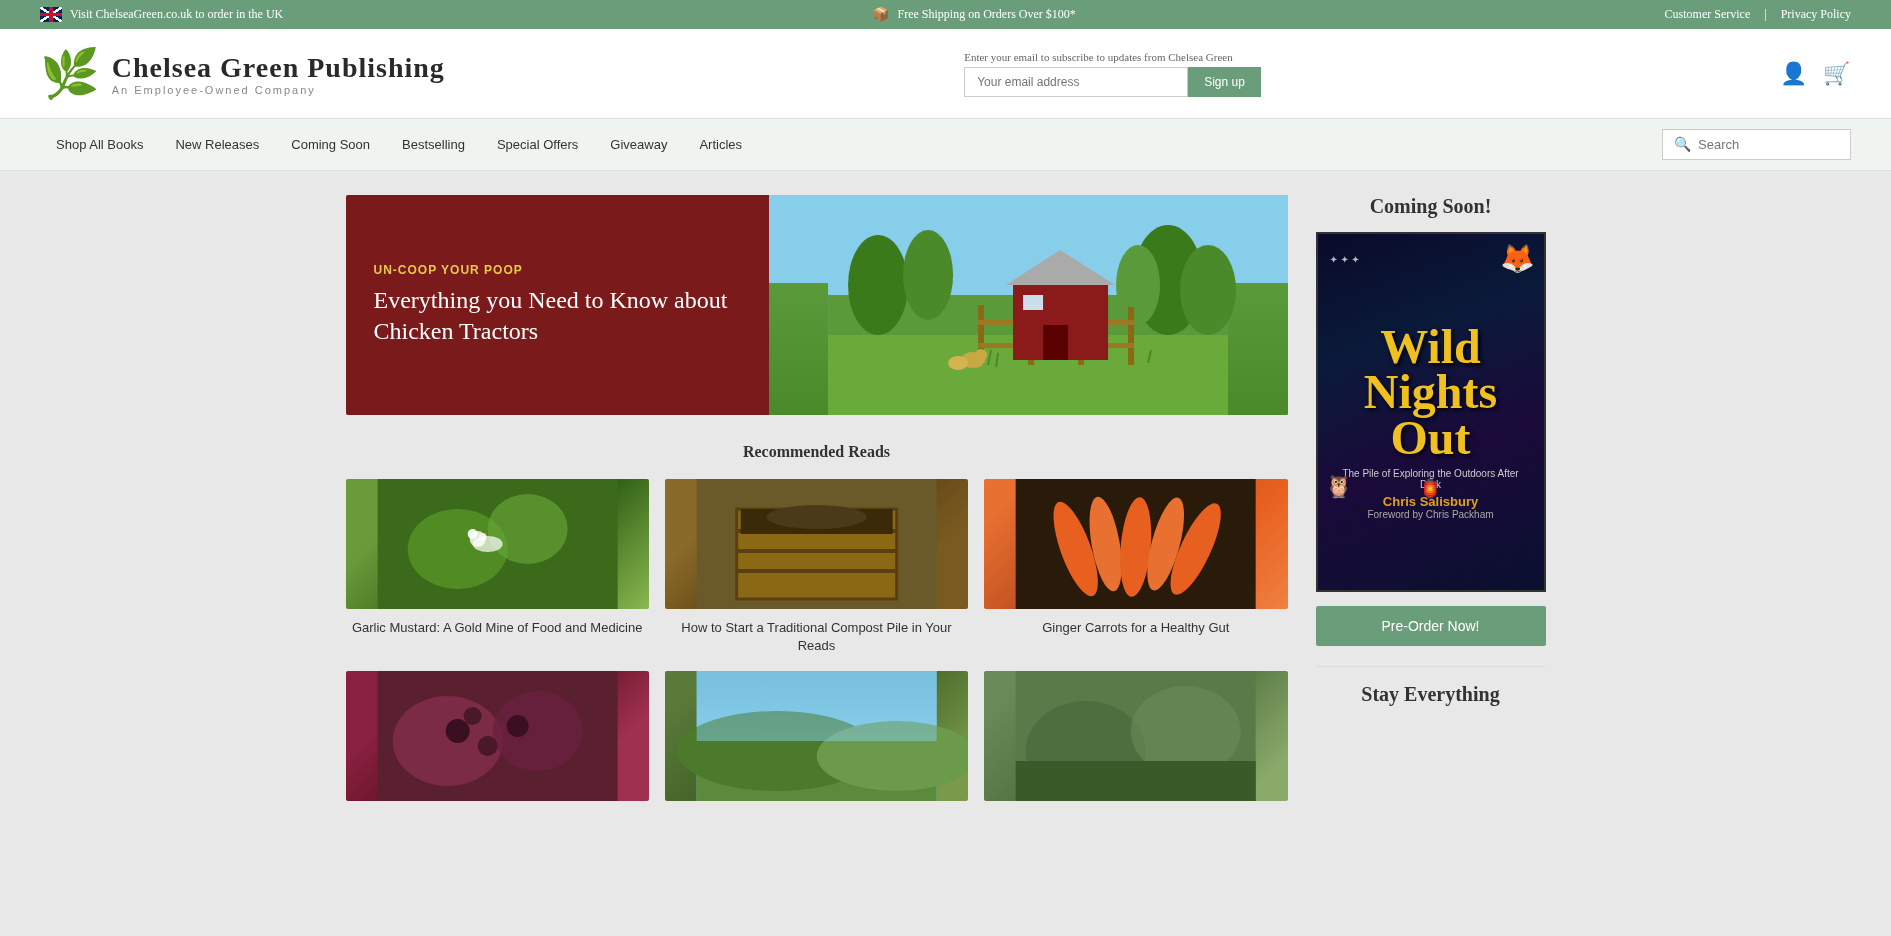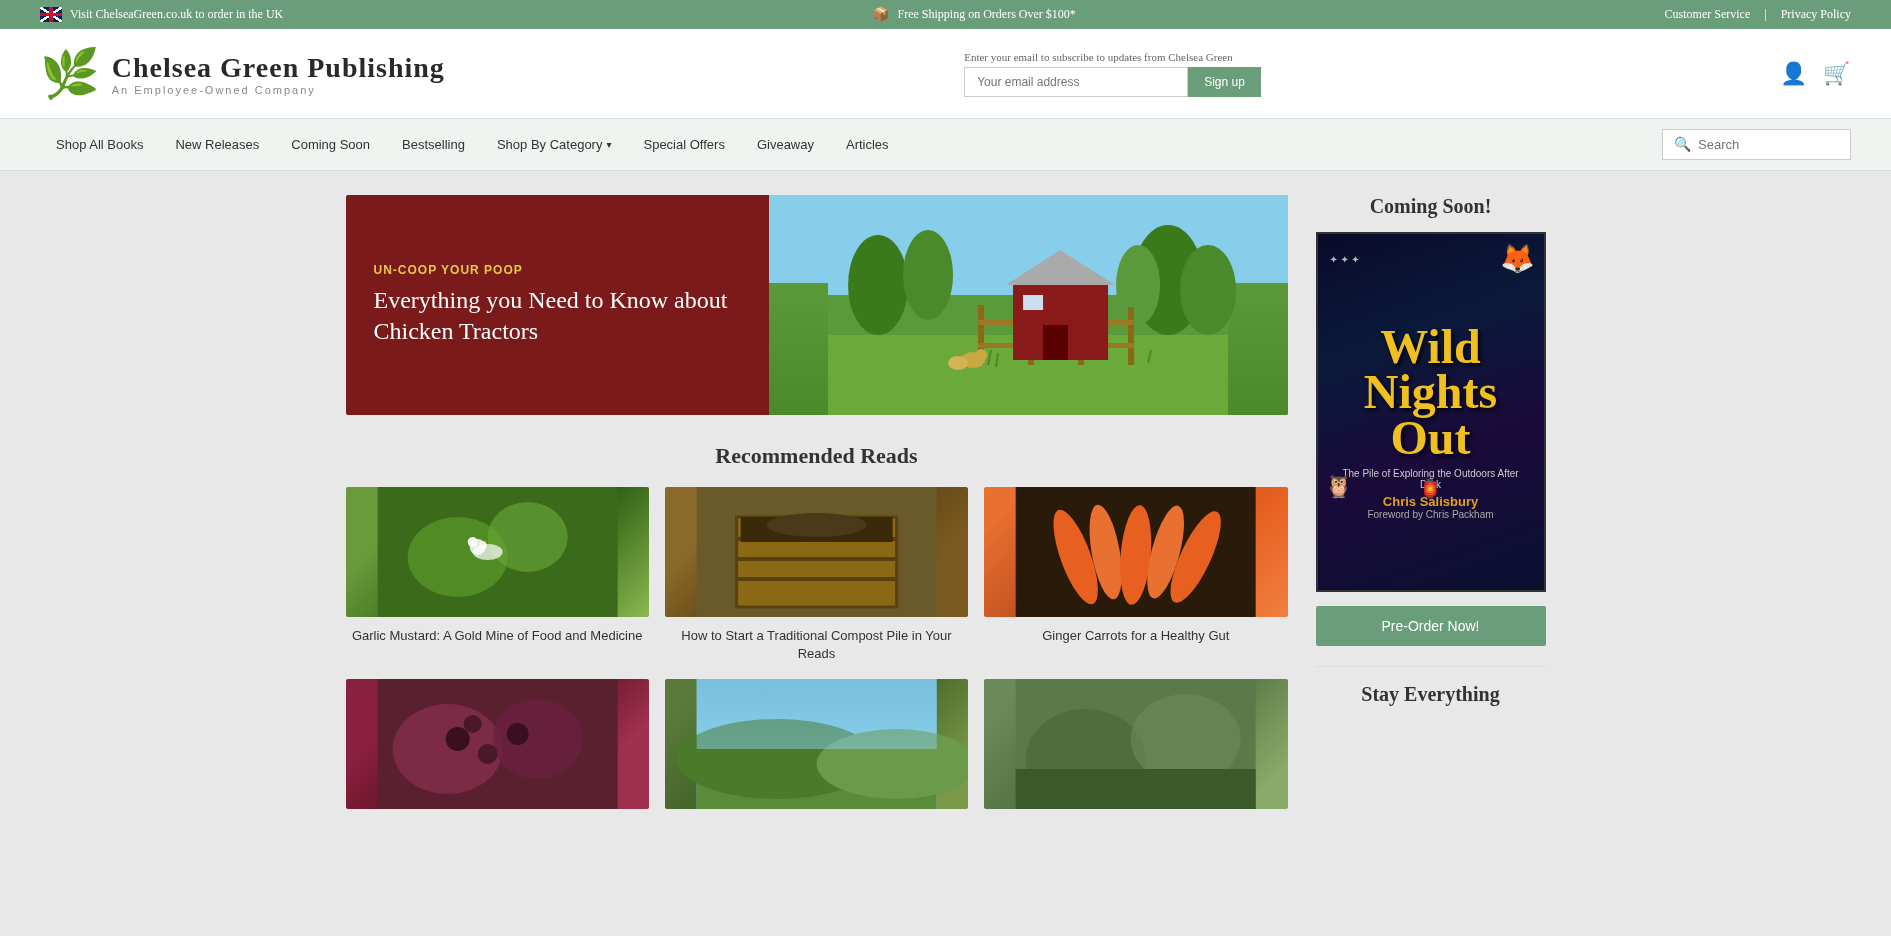--- a/index.html
+++ b/index.html
@@ -104,21 +104,21 @@
       flex: 1;
       background: linear-gradient(135deg, #6a9a5a 0%, #8ab870 30%, #5a7840 100%);
       position: relative;
       overflow: hidden;
     }
     
     .coop-scene { width: 100%; height: 100%; position: relative; overflow: hidden; }
     .coop-bg { position: absolute; top: 0; left: 0; width: 100%; height: 100%; background: linear-gradient(to bottom, #87ceeb 0%, #87ceeb 40%, #5a9a3a 40%, #4a8a2a 100%); }
 
     
-    .section-title { text-align: center; font-size: 22px; color: #333; margin-bottom: 18px; font-family: Georgia, serif; }
+    .section-title { text-align: center; font-size: 16px; color: #333; margin-bottom: 18px; font-family: Georgia, serif; }
     .rec-grid { display: grid; grid-template-columns: repeat(3, 1fr); gap: 16px; margin-bottom: 20px; }
     .rec-card { cursor: pointer; }
     .rec-img { width: 100%; height: 130px; object-fit: cover; background: #ccc; border-radius: 2px; margin-bottom: 10px; }
     .rec-img-garlic { background: linear-gradient(135deg, #6a9a3a 20%, #2a5a10 60%, #8ab850 100%); }
     .rec-img-compost { background: linear-gradient(135deg, #8a6a2a 20%, #5a4010 50%, #7a5a20 80%); }
     .rec-img-carrots { background: linear-gradient(135deg, #e87030 10%, #c05020 40%, #e86020 70%, #f08040 100%); }
     .rec-img-berries { background: linear-gradient(135deg, #8a2040 20%, #5a1020 50%, #a03050 80%); }
     .rec-img-landscape { background: linear-gradient(135deg, #5a7a3a 10%, #3a5a20 50%, #7a9a4a 90%); }
     .rec-img-mixed { background: linear-gradient(135deg, #6a8a5a 10%, #4a6a3a 50%, #8aaa6a 90%); }
     .rec-title { font-size: 13px; color: #333; text-align: center; line-height: 1.4; font-family: Arial, sans-serif; }
@@ -246,24 +246,20 @@
     <a class="nav-link" href="#">
       <span>New Releases</span>
     </a>
     <a class="nav-link" href="#">
       <span>Coming Soon</span>
     </a>
     <a class="nav-link" href="#">
       <span>Bestselling</span>
     </a>
     <a class="nav-link" href="#">
-      <span>Shop By Category</span>
-      <span class="chevron">▾</span>
-    </a>
-    <a class="nav-link" href="#">
       <span>Special Offers</span>
     </a>
     <a class="nav-link" href="#">
       <span>Giveaway</span>
     </a>
     <a class="nav-link" href="#">
       <span>Articles</span>
     </a>
   </div>
   <div class="nav-search">

